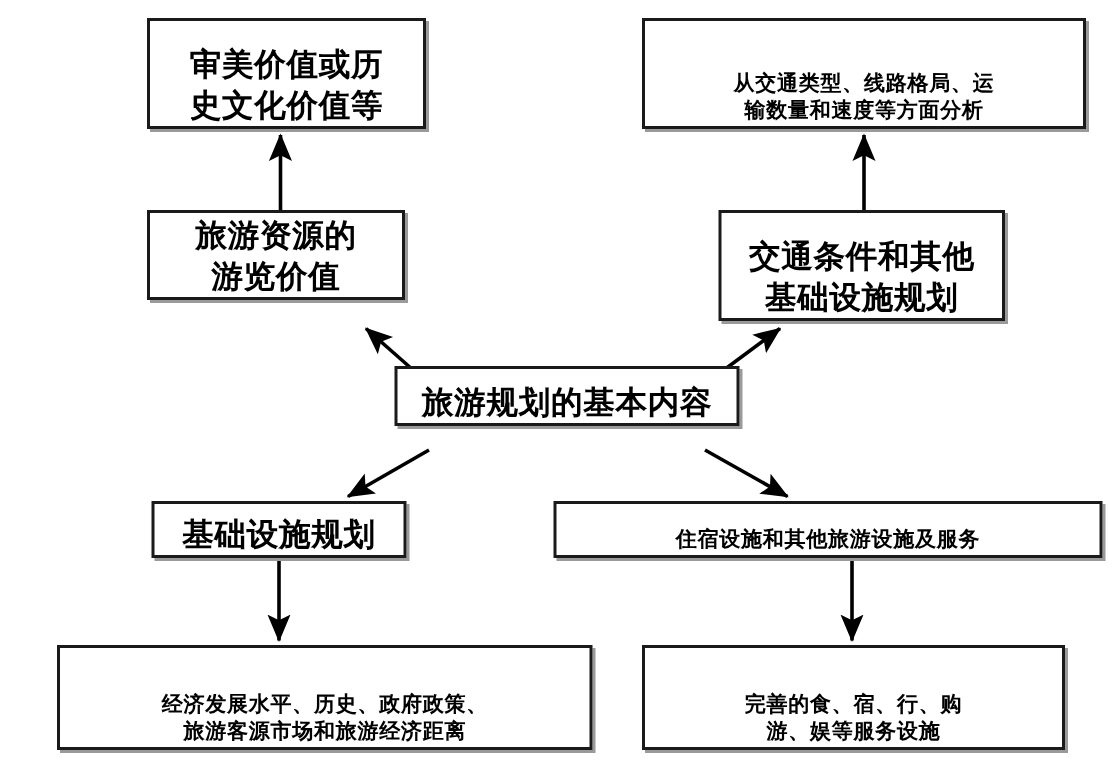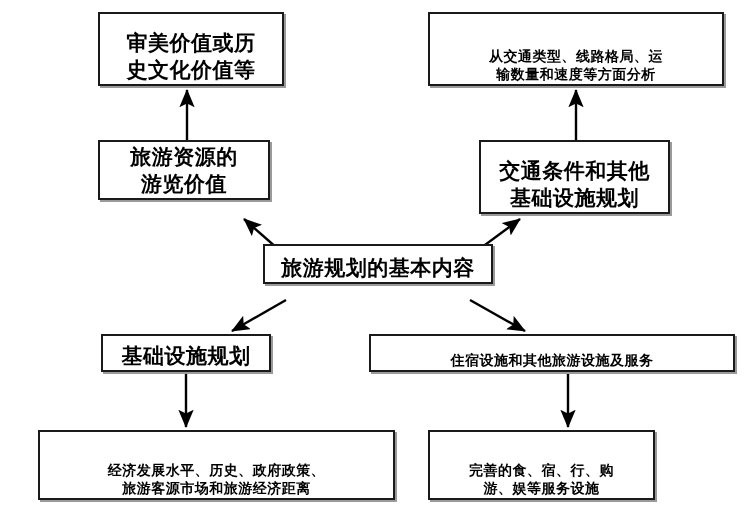--- a/index.html
+++ b/index.html
@@ -95,19 +95,19 @@
       <div class="node-box" style="left: 101px; top: 334px; width: 170px; height: 38px; border-color: rgb(26, 26, 26); background: rgb(255, 255, 255);">
         <div class="node-label sz-22">基础设施规划</div>
       </div>
       <div class="node-box" style="left: 369px; top: 334px; width: 366px; height: 38px; border-color: rgb(26, 26, 26); background: rgb(255, 255, 255);">
         <div class="node-label sz-21">住宿设施和其他旅游设施及服务</div>
       </div>
       <div class="node-box" style="left: 18px; top: 430px; width: 357px; height: 70px; border-color: rgb(26, 26, 26); background: rgb(255, 255, 255); margin-left: 20px;">
         <div class="node-label sz-21">经济发展水平、历史、政府政策、
 旅游客源市场和旅游经济距离</div>
       </div>
-      <div class="node-box" style="left: 428px; top: 430px; width: 227px; height: 70px; border-color: rgb(26, 26, 26); background: rgb(255, 255, 255);">
+      <div class="node-box" style="left: 428px; top: 430px; width: 282px; height: 70px; border-color: rgb(26, 26, 26); background: rgb(255, 255, 255);">
         <div class="node-label sz-21">完善的食、宿、行、购
 游、娱等服务设施</div>
       </div>
     </div>
 
 </div>
 
 </body></html>

